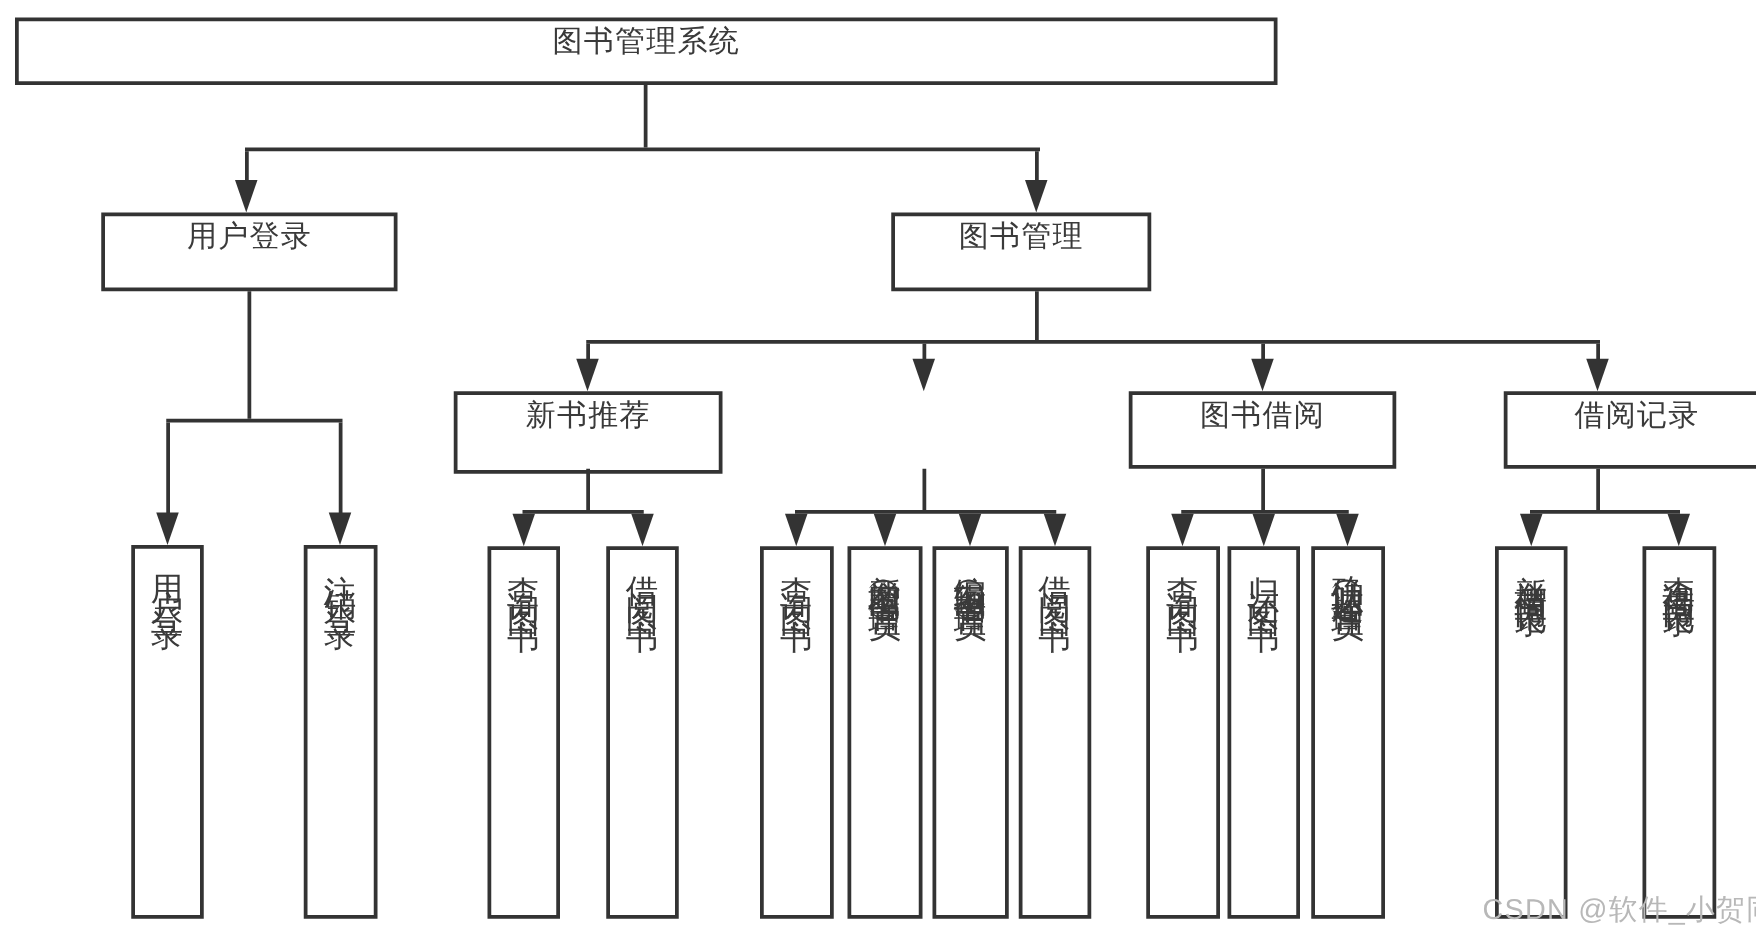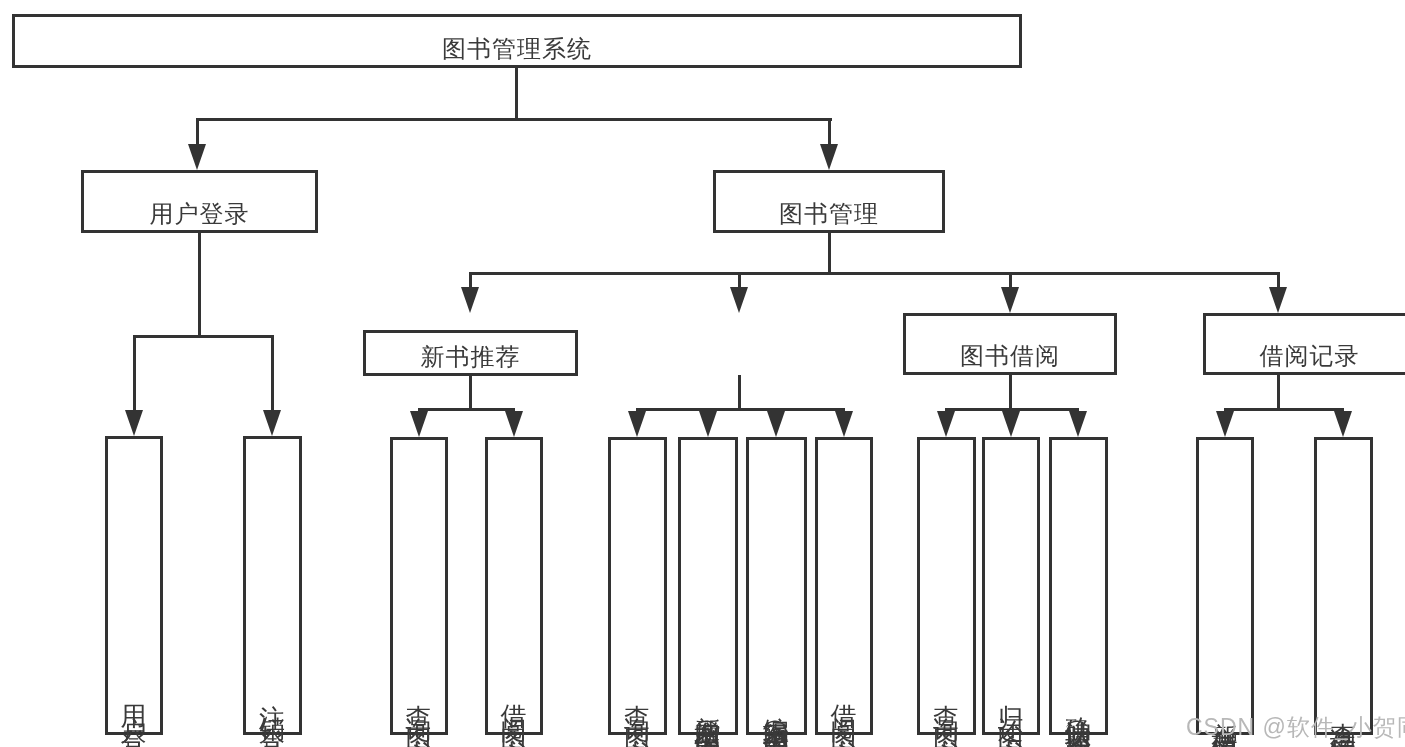--- a/index.html
+++ b/index.html
@@ -11,21 +11,21 @@
     font-family: "Liberation Sans", "DejaVu Sans", sans-serif;
     color: #3a3a3a;
     overflow: hidden;
   }
   .node {
     position: absolute;
     box-sizing: border-box;
     border: 3px solid #333333;
     background: #ffffff;
     display: flex;
-    align-items: flex-end;
+    align-items: flex-start;
     justify-content: center;
   }
   .hlabel {
     font-size: 24px;
     letter-spacing: 1px;
     color: #3a3a3a;
     white-space: nowrap;
   }
   .vlabel {
     writing-mode: vertical-rl;
@@ -68,21 +68,21 @@
   <div class="line" style="left:515px; top:68px; width:3px; height:50px;"></div>
   <div class="line" style="left:196px; top:118px; width:636px; height:3px;"></div>
   <div class="line" style="left:196px; top:121px; width:3px; height:28px;"></div>
   <div class="arrow" style="left:188px; top:144px;"></div>
   <div class="line" style="left:828px; top:121px; width:3px; height:28px;"></div>
   <div class="arrow" style="left:820px; top:144px;"></div>
 
   <div class="node" style="left:81px; top:170px; width:237px; height:63px;">
     <span class="hlabel">用户登录</span>
   </div>
-  <div class="node" style="left:713px; top:170px; width:232px; height:63px;">
+  <div class="node" style="left:713px; top:170px; width:208px; height:63px;">
     <span class="hlabel">图书管理</span>
   </div>
 
   <div class="line" style="left:198px; top:233px; width:3px; height:102px;"></div>
   <div class="line" style="left:133px; top:335px; width:141px; height:3px;"></div>
   <div class="line" style="left:133px; top:338px; width:3px; height:76px;"></div>
   <div class="arrow" style="left:125px; top:410px;"></div>
   <div class="line" style="left:271px; top:338px; width:3px; height:76px;"></div>
   <div class="arrow" style="left:263px; top:410px;"></div>
 
@@ -97,21 +97,21 @@
   <div class="line" style="left:469px; top:272px; width:811px; height:3px;"></div>
   <div class="line" style="left:469px; top:275px; width:3px; height:16px;"></div>
   <div class="arrow" style="left:461px; top:287px;"></div>
   <div class="line" style="left:738px; top:275px; width:3px; height:16px;"></div>
   <div class="arrow" style="left:730px; top:287px;"></div>
   <div class="line" style="left:1009px; top:275px; width:3px; height:16px;"></div>
   <div class="arrow" style="left:1001px; top:287px;"></div>
   <div class="line" style="left:1277px; top:275px; width:3px; height:16px;"></div>
   <div class="arrow" style="left:1269px; top:287px;"></div>
 
-  <div class="node" style="left:363px; top:330px; width:215px; height:46px;">
+  <div class="node" style="left:363px; top:313px; width:215px; height:66px;">
     <span class="hlabel">新书推荐</span>
   </div>
   <div class="node" style="left:903px; top:313px; width:214px; height:62px;">
     <span class="hlabel">图书借阅</span>
   </div>
   <div class="node" style="left:1172px; top:313px; width:213px; height:62px;margin-left:31px;">
     <span class="hlabel">借阅记录</span>
   </div>
 
   <div class="line" style="left:469px; top:375px; width:3px; height:33px;"></div>

